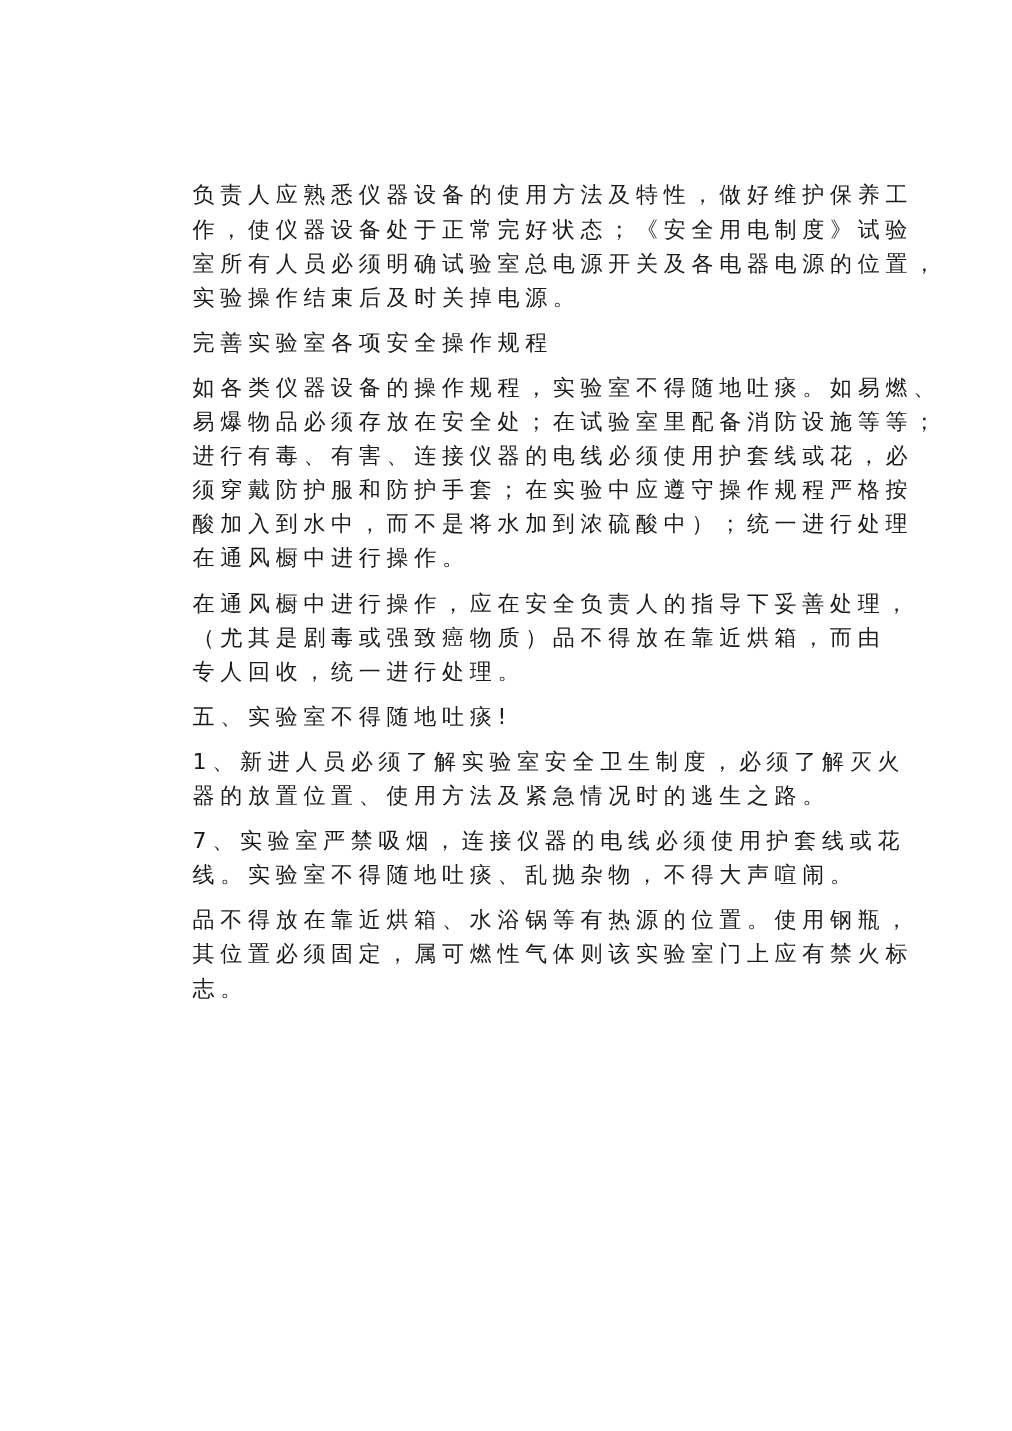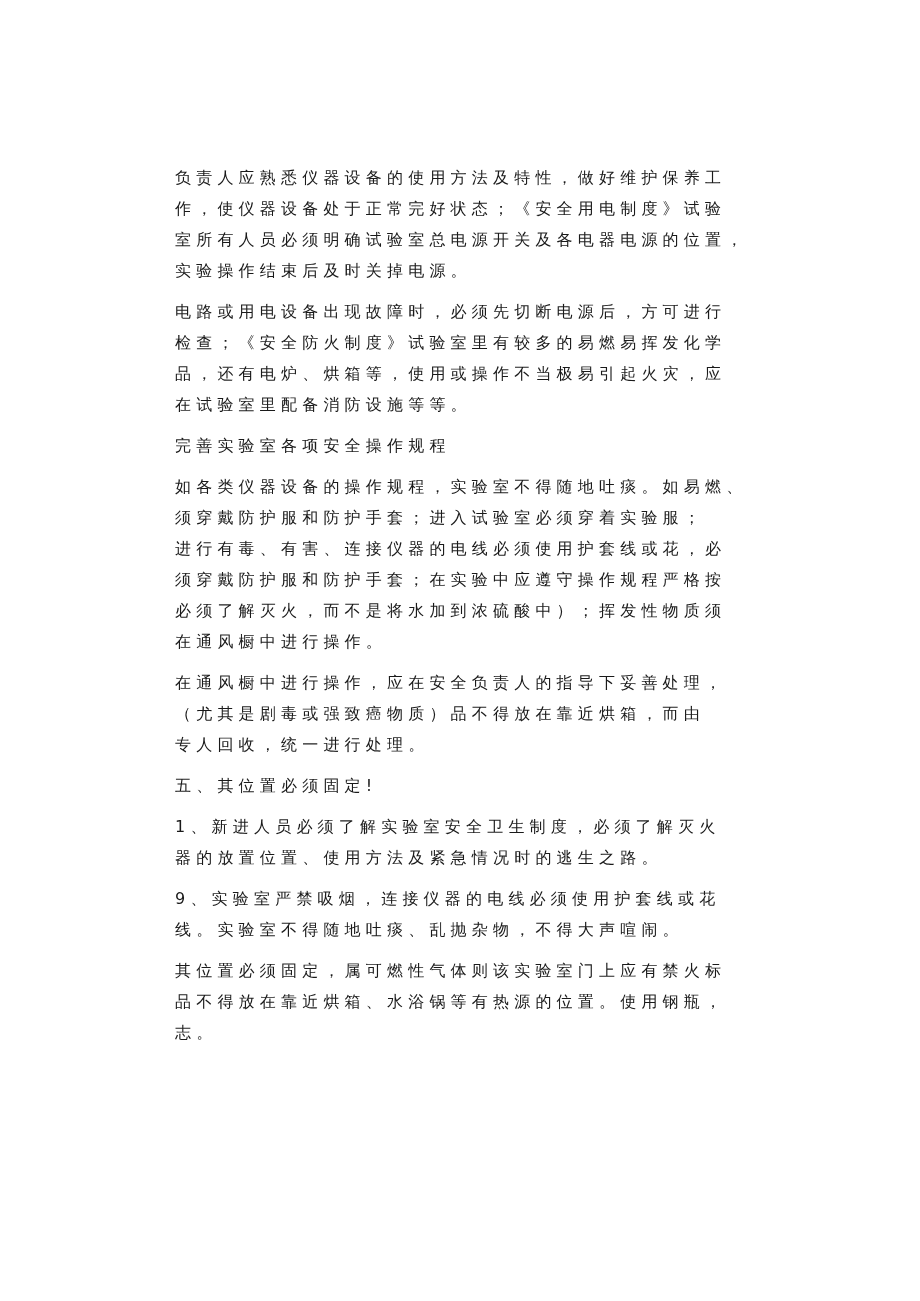--- a/index.html
+++ b/index.html
@@ -16,21 +16,21 @@
       color: #1a1a1a;
     }
     .page {
       position: absolute;
       left: 175px;
       top: 162px;
       width: 600px;
     }
     .para {
       margin: 0 0 10px 0;
-      font-size: 16px;
+      font-size: 20px;
       line-height: 31px;
       letter-spacing: 5.2px;
       white-space: nowrap;
     }
     .line {
       display: block;
       height: 31px;
     }
   </style>
 </head>
@@ -38,59 +38,53 @@
 
 <div class="page">
 
   <p class="para">
     <span class="line">负责人应熟悉仪器设备的使用方法及特性，做好维护保养工</span>
     <span class="line">作，使仪器设备处于正常完好状态；《安全用电制度》试验</span>
     <span class="line">室所有人员必须明确试验室总电源开关及各电器电源的位置，</span>
     <span class="line">实验操作结束后及时关掉电源。</span>
   </p>
 
-  <p class="para">
-    <span class="line">电路或用电设备出现故障时，必须先切断电源后，方可进行</span>
-    <span class="line">检查；《安全防火制度》试验室里有较多的易燃易挥发化学</span>
-    <span class="line">品，还有电炉、烘箱等，使用或操作不当极易引起火灾，应</span>
-    <span class="line">在试验室里配备消防设施等等。</span>
-  </p>
 
   <p class="para">
     <span class="line">完善实验室各项安全操作规程</span>
   </p>
 
   <p class="para">
     <span class="line">如各类仪器设备的操作规程，实验室不得随地吐痰。如易燃、</span>
-    <span class="line">须穿戴防护服和防护手套；进入试验室必须穿着实验服；</span>
+    <span class="line">易爆物品必须存放在安全处；在试验室里配备消防设施等等；</span>
     <span class="line">进行有毒、有害、连接仪器的电线必须使用护套线或花，必</span>
     <span class="line">须穿戴防护服和防护手套；在实验中应遵守操作规程严格按</span>
-    <span class="line">必须了解灭火，而不是将水加到浓硫酸中）；挥发性物质须</span>
+    <span class="line">酸加入到水中，而不是将水加到浓硫酸中）；统一进行处理</span>
     <span class="line">在通风橱中进行操作。</span>
   </p>
 
   <p class="para">
     <span class="line">在通风橱中进行操作，应在安全负责人的指导下妥善处理，</span>
     <span class="line">（尤其是剧毒或强致癌物质）品不得放在靠近烘箱，而由</span>
     <span class="line">专人回收，统一进行处理。</span>
   </p>
 
   <p class="para">
-    <span class="line">五、其位置必须固定!</span>
+    <span class="line">五、实验室不得随地吐痰!</span>
   </p>
 
   <p class="para">
     <span class="line">1、新进人员必须了解实验室安全卫生制度，必须了解灭火</span>
     <span class="line">器的放置位置、使用方法及紧急情况时的逃生之路。</span>
   </p>
 
   <p class="para">
-    <span class="line">9、实验室严禁吸烟，连接仪器的电线必须使用护套线或花</span>
+    <span class="line">7、实验室严禁吸烟，连接仪器的电线必须使用护套线或花</span>
     <span class="line">线。实验室不得随地吐痰、乱抛杂物，不得大声喧闹。</span>
   </p>
 
   <p class="para">
+    <span class="line">品不得放在靠近烘箱、水浴锅等有热源的位置。使用钢瓶，</span>
     <span class="line">其位置必须固定，属可燃性气体则该实验室门上应有禁火标</span>
-    <span class="line">品不得放在靠近烘箱、水浴锅等有热源的位置。使用钢瓶，</span>
     <span class="line">志。</span>
   </p>
 
 </div>
 
 </body></html>

